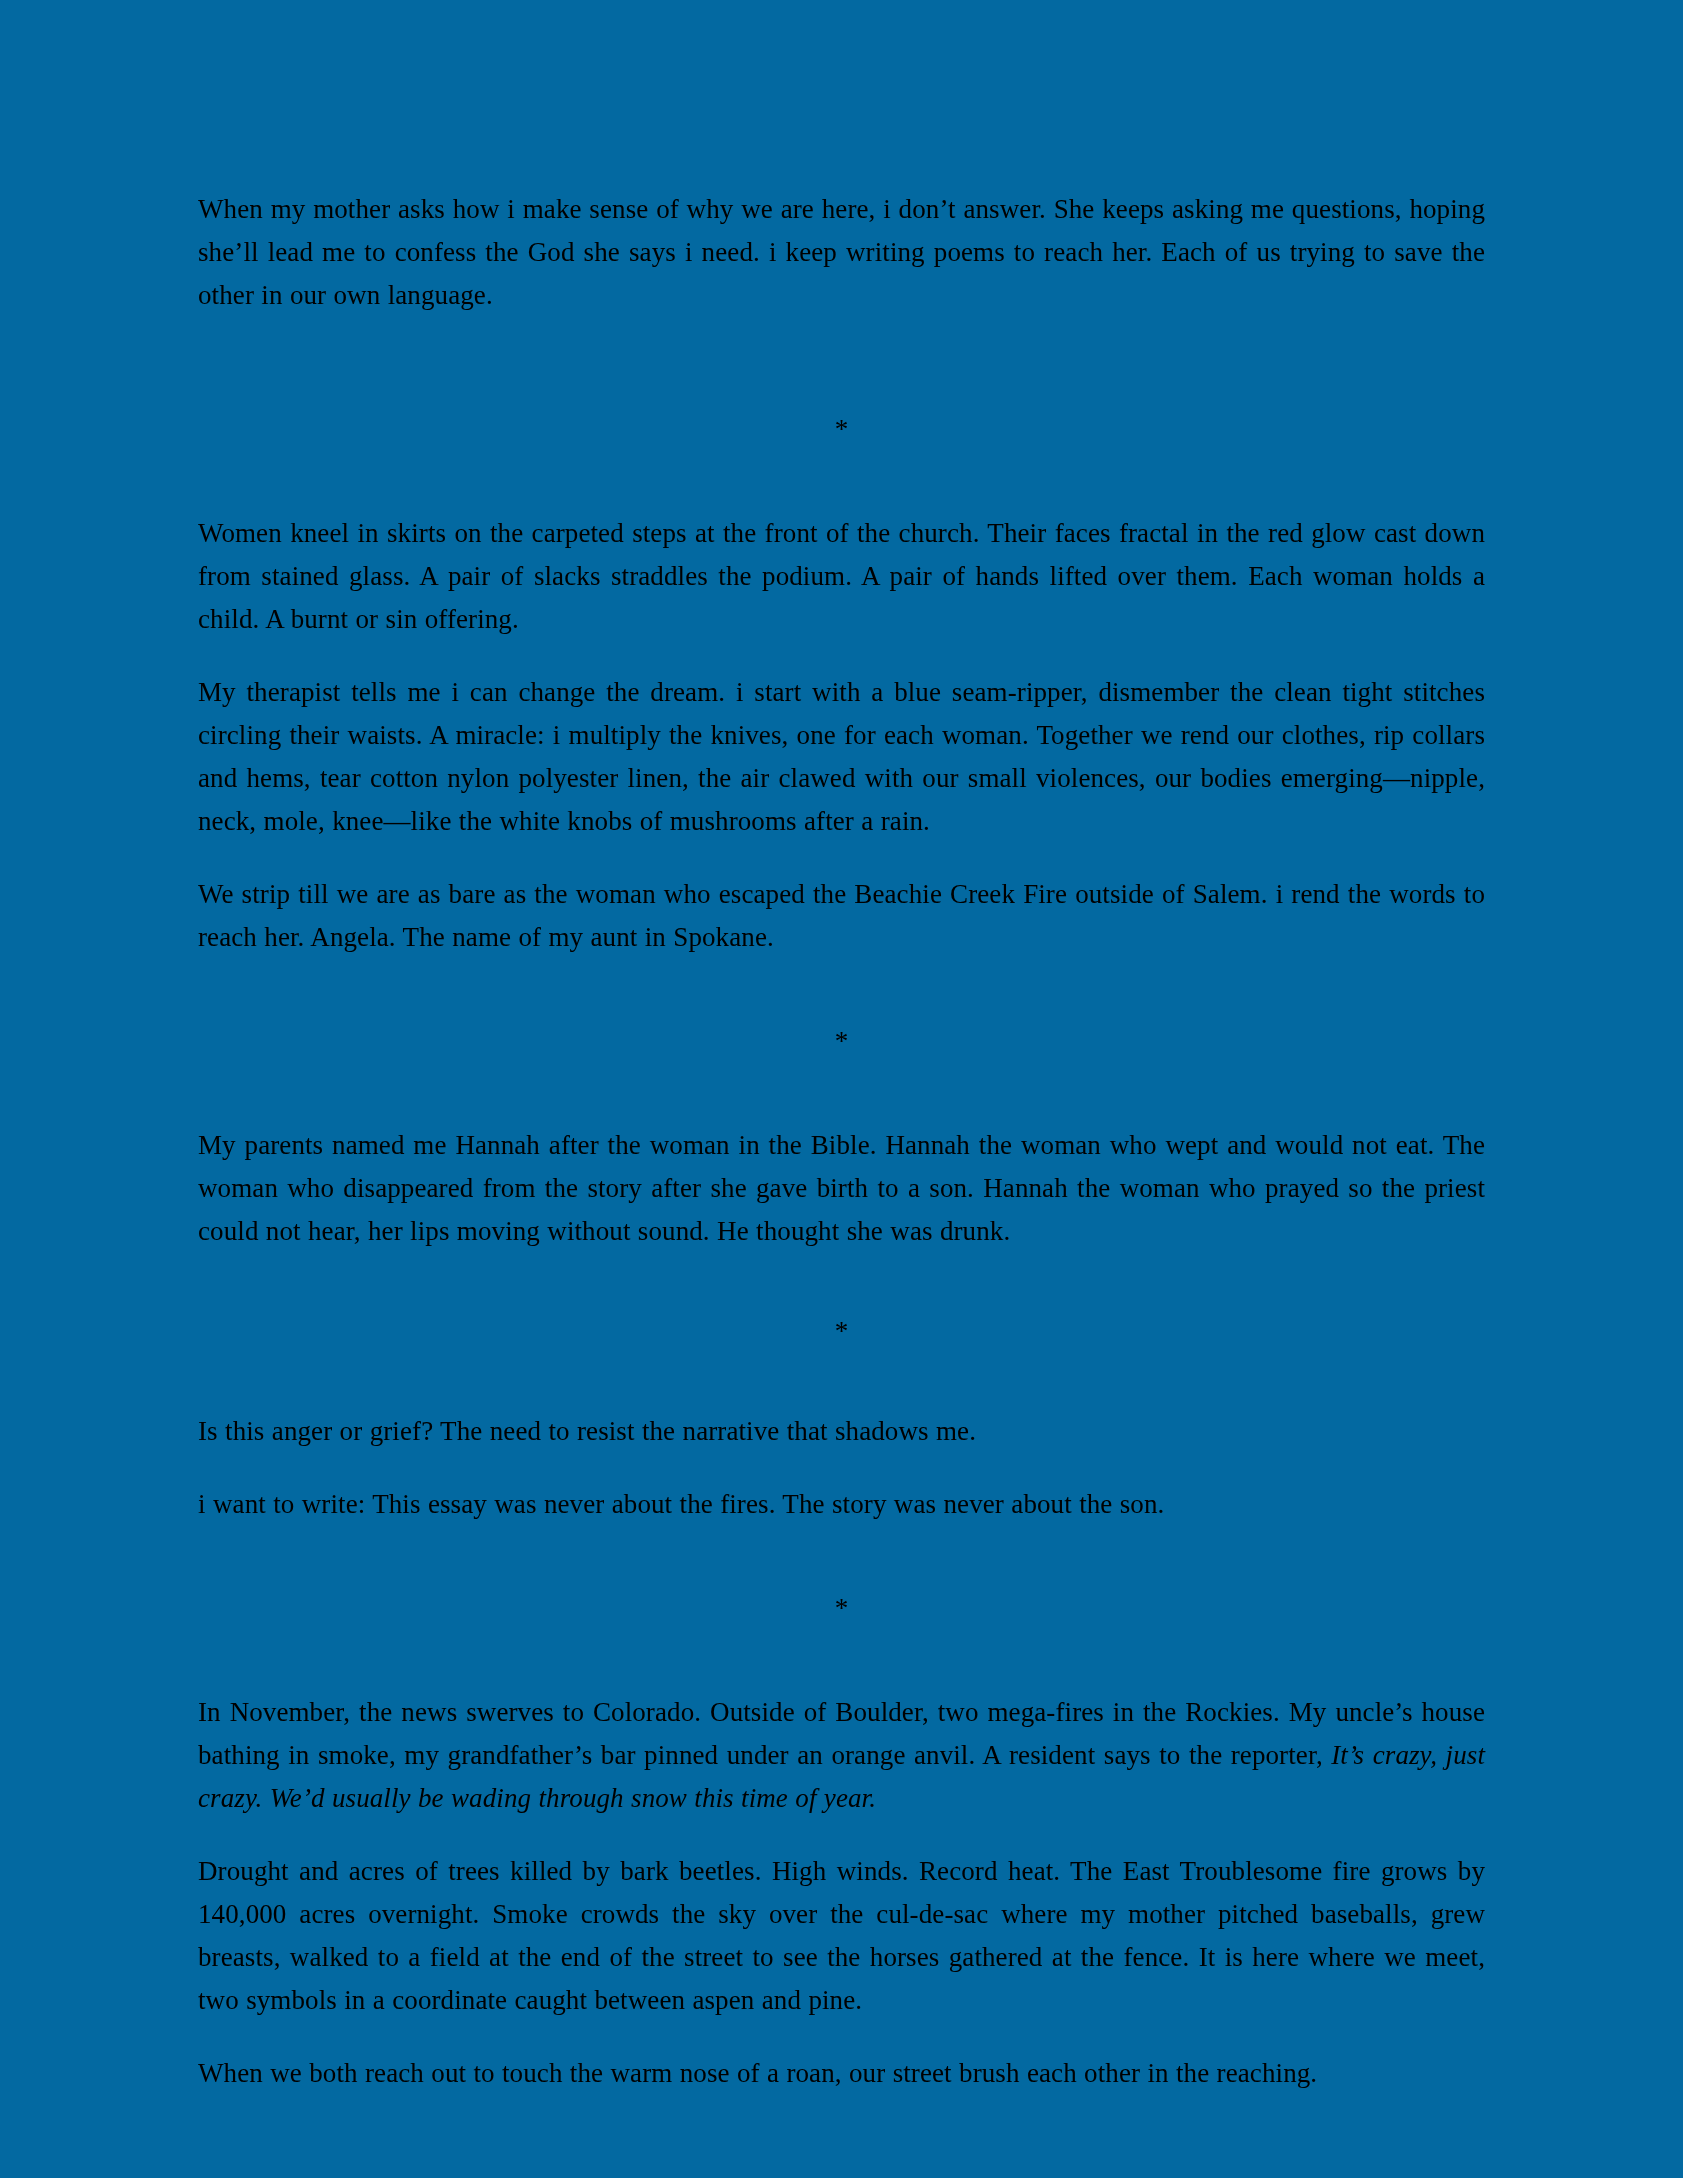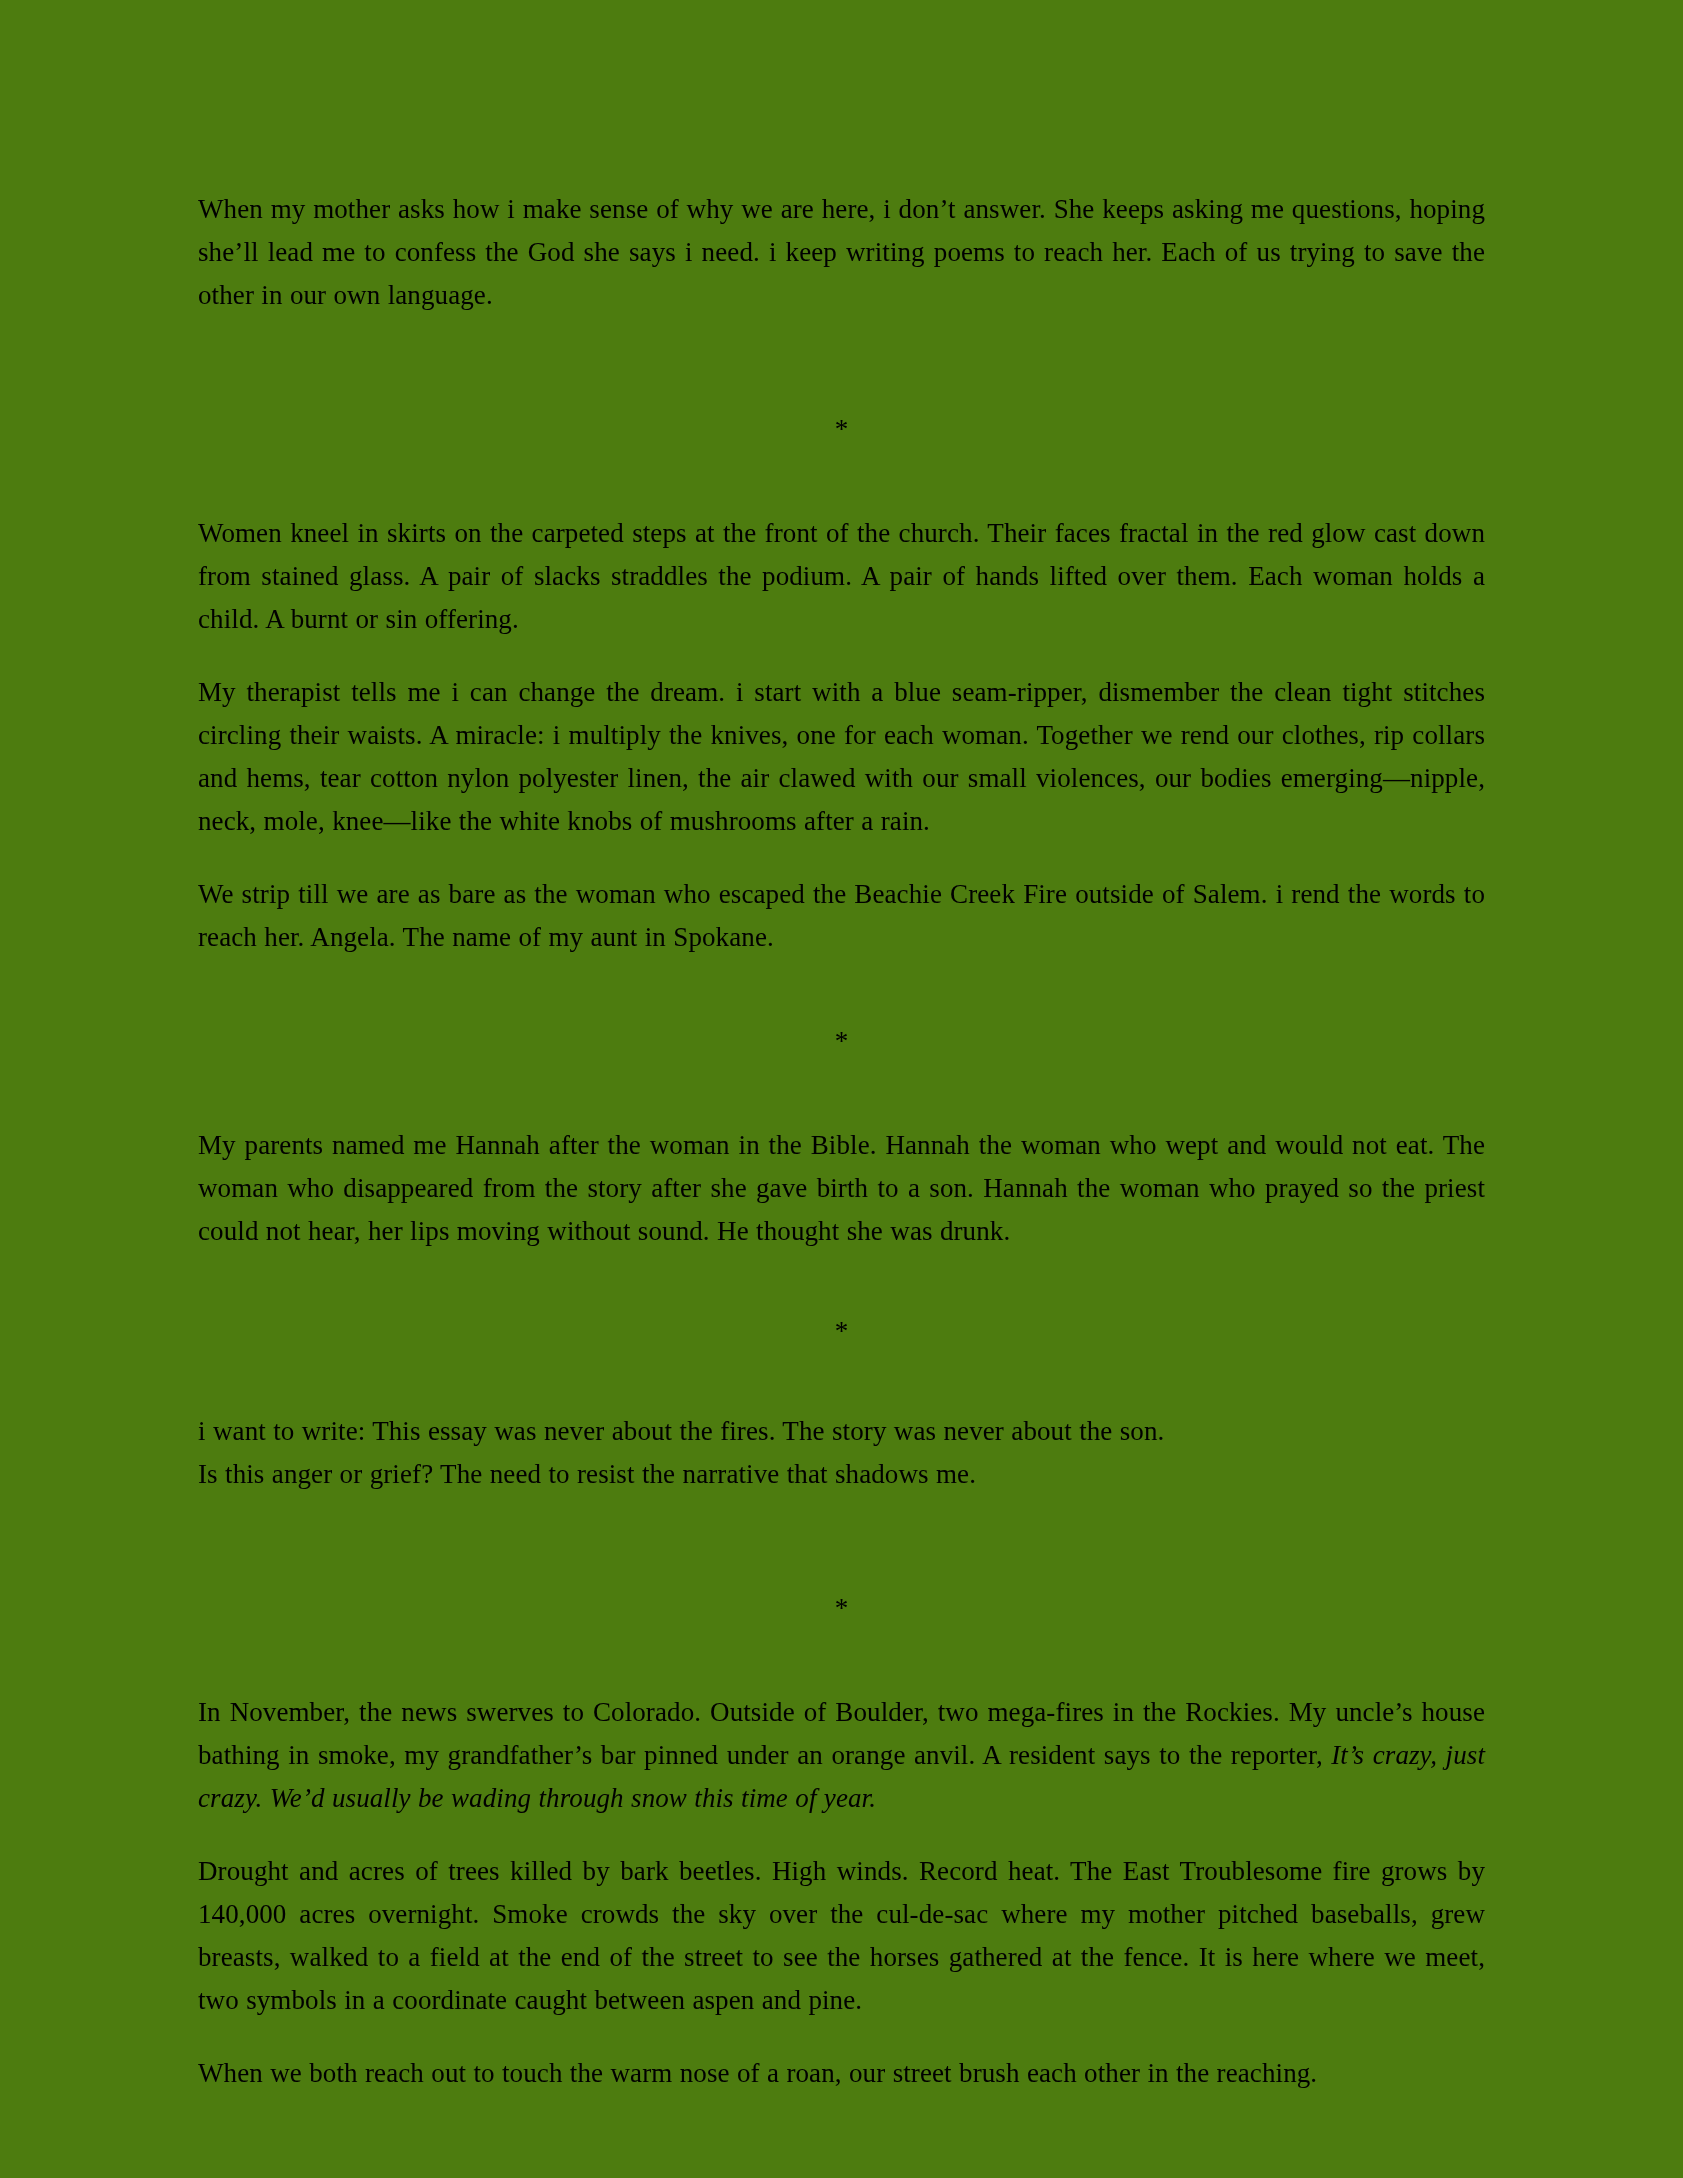--- a/index.html
+++ b/index.html
@@ -11,21 +11,21 @@
     width: 1683px;
     height: 2178px;
     font-family: "Liberation Serif", "DejaVu Serif", serif;
     color: #000000;
     -webkit-font-smoothing: antialiased;
   }
   .page {
     position: relative;
     width: 1683px;
     height: 2178px;
-    background: #4d7c0f;
+    background: #0369a1;
     box-sizing: border-box;
   }
   .text-column {
     position: absolute;
     left: 198px;
     top: 188px;
     width: 1287px;
   }
   .para {
     font-size: 27px;
@@ -74,23 +74,23 @@
     <div class="gap-before-break"></div>
     <div class="section-break">*</div>
     <div class="gap-after-break"></div>
 
     <p class="para last-in-block">My parents named me Hannah after the woman in the Bible. Hannah the woman who wept and would not eat. The woman who disappeared from the story after she gave birth to a son. Hannah the woman who prayed so the priest could not hear, her lips moving without sound. He thought she was drunk.</p>
 
     <div class="gap-before-break-2"></div>
     <div class="section-break">*</div>
     <div class="gap-after-break-2"></div>
 
+    <p class="para">Is this anger or grief? The need to resist the narrative that shadows me.</p>
+
     <p class="para last-in-block">i want to write: This essay was never about the fires. The story was never about the son.</p>
-
-    <p class="para">Is this anger or grief? The need to resist the narrative that shadows me.</p>
 
     <div class="gap-before-break"></div>
     <div class="section-break">*</div>
     <div class="gap-after-break"></div>
 
     <p class="para"><span>In November, the news swerves to Colorado. Outside of Boulder, two mega-fires in the Rockies. My uncle’s house bathing in smoke, my grandfather’s bar pinned under an orange anvil. A resident says to the reporter, </span><em>It’s crazy, just crazy. We’d usually be wading through snow this time of year.</em></p>
 
     <p class="para">Drought and acres of trees killed by bark beetles. High winds. Record heat. The East Troublesome fire grows by 140,000 acres overnight. Smoke crowds the sky over the cul-de-sac where my mother pitched baseballs, grew breasts, walked to a field at the end of the street to see the horses gathered at the fence. It is here where we meet, two symbols in a coordinate caught between aspen and pine.</p>
 
     <p class="para last-in-block">When we both reach out to touch the warm nose of a roan, our street brush each other in the reaching.</p>

